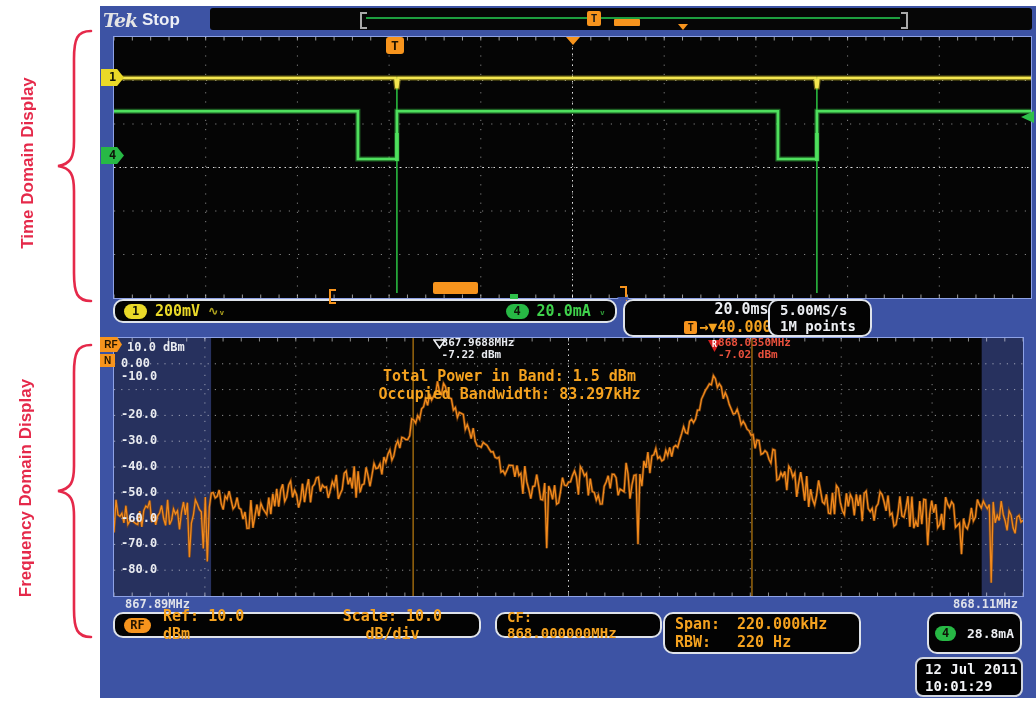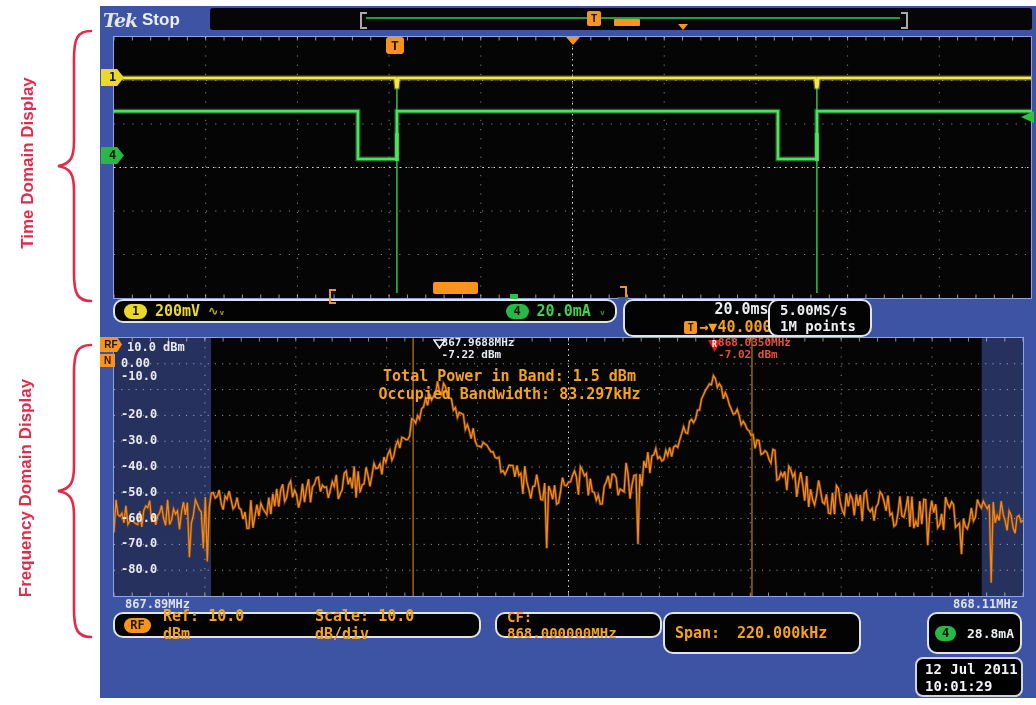--- a/index.html
+++ b/index.html
@@ -438,29 +438,33 @@
       </div>
     </div>
     <div class="abs" id="meas">
       <div>Total Power in Band: 1.5 dBm</div>
       <div>Occupied Bandwidth: 83.297kHz</div>
     </div>
 
     <div class="abs pill" id="pill-rf">
       <span class="badge" style="background:#f7941d;width:27px;border-radius:9px;color:#241500;">RF</span>
       <span class="orange">Ref: 10.0 dBm</span>
-      <span class="orange" style="margin-left:28px;">Scale: 10.0 dB/div</span>
+      <span class="orange" style="margin-left:28px;text-align:center;">Scale: 10.0 dB/div</span>
     </div>
     <div class="abs pill" id="pill-cf" style="font-size:14px;">
       <span class="orange">CF: 868.000000MHz</span>
     </div>
     <div class="abs pill pill2" id="pill-span">
       <span class="spanrow">
           <span class="orange lab">Span:</span>
         <span class="orange">220.000kHz</span>
+        </span>
+      <span class="spanrow">
+          <span class="orange lab">RBW:</span>
+        <span class="orange">220 Hz</span>
         </span>
     </div>
     <div class="abs pill" id="pill-trig" style="font-size:13px;">
       <span class="badge" style="background:#27b845;width:21px;">4</span>
       <svg width="13" height="15">
         <path d="M2,12 H6.5 V3 H11" fill="none" stroke="#eceef2" stroke-width="1.8"></path>
       </svg>
       <span>28.8mA</span>
     </div>
 

